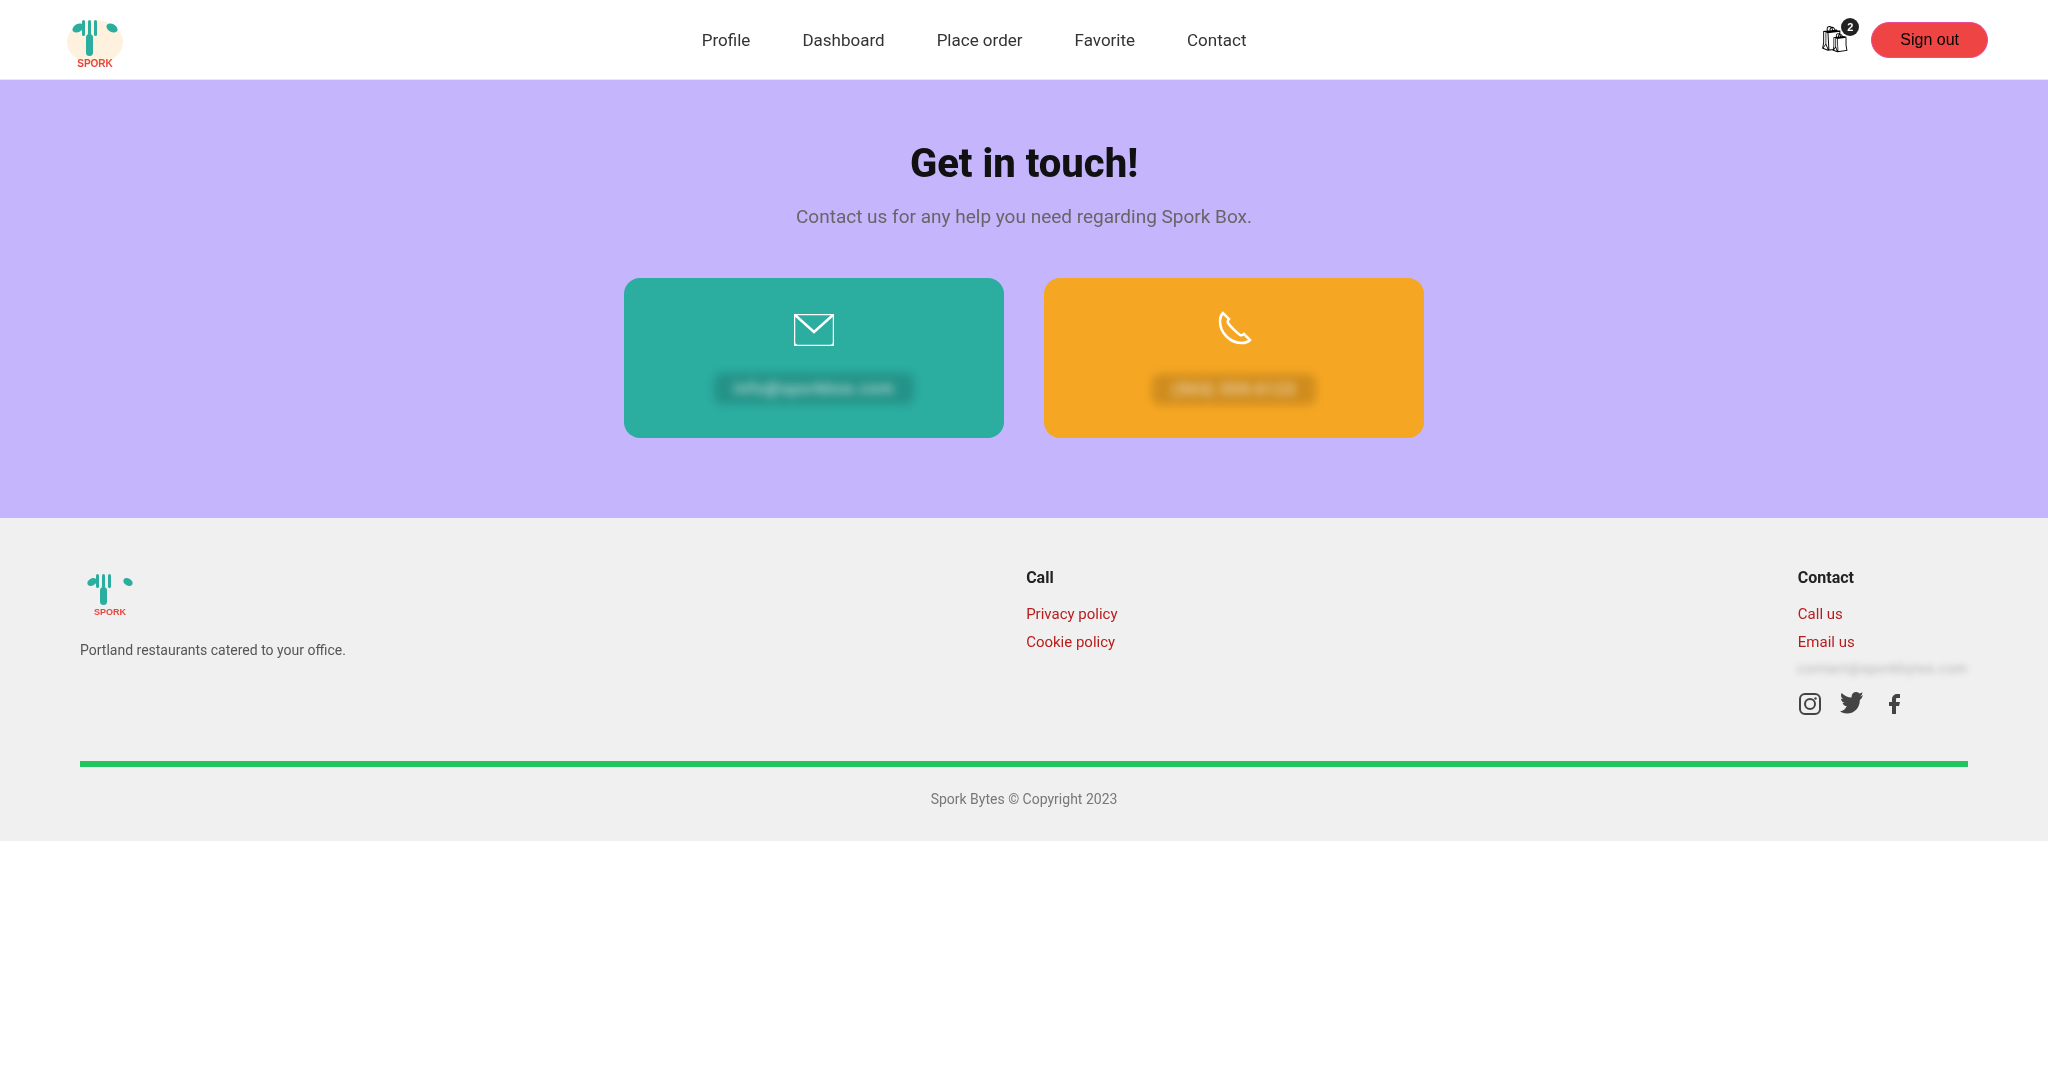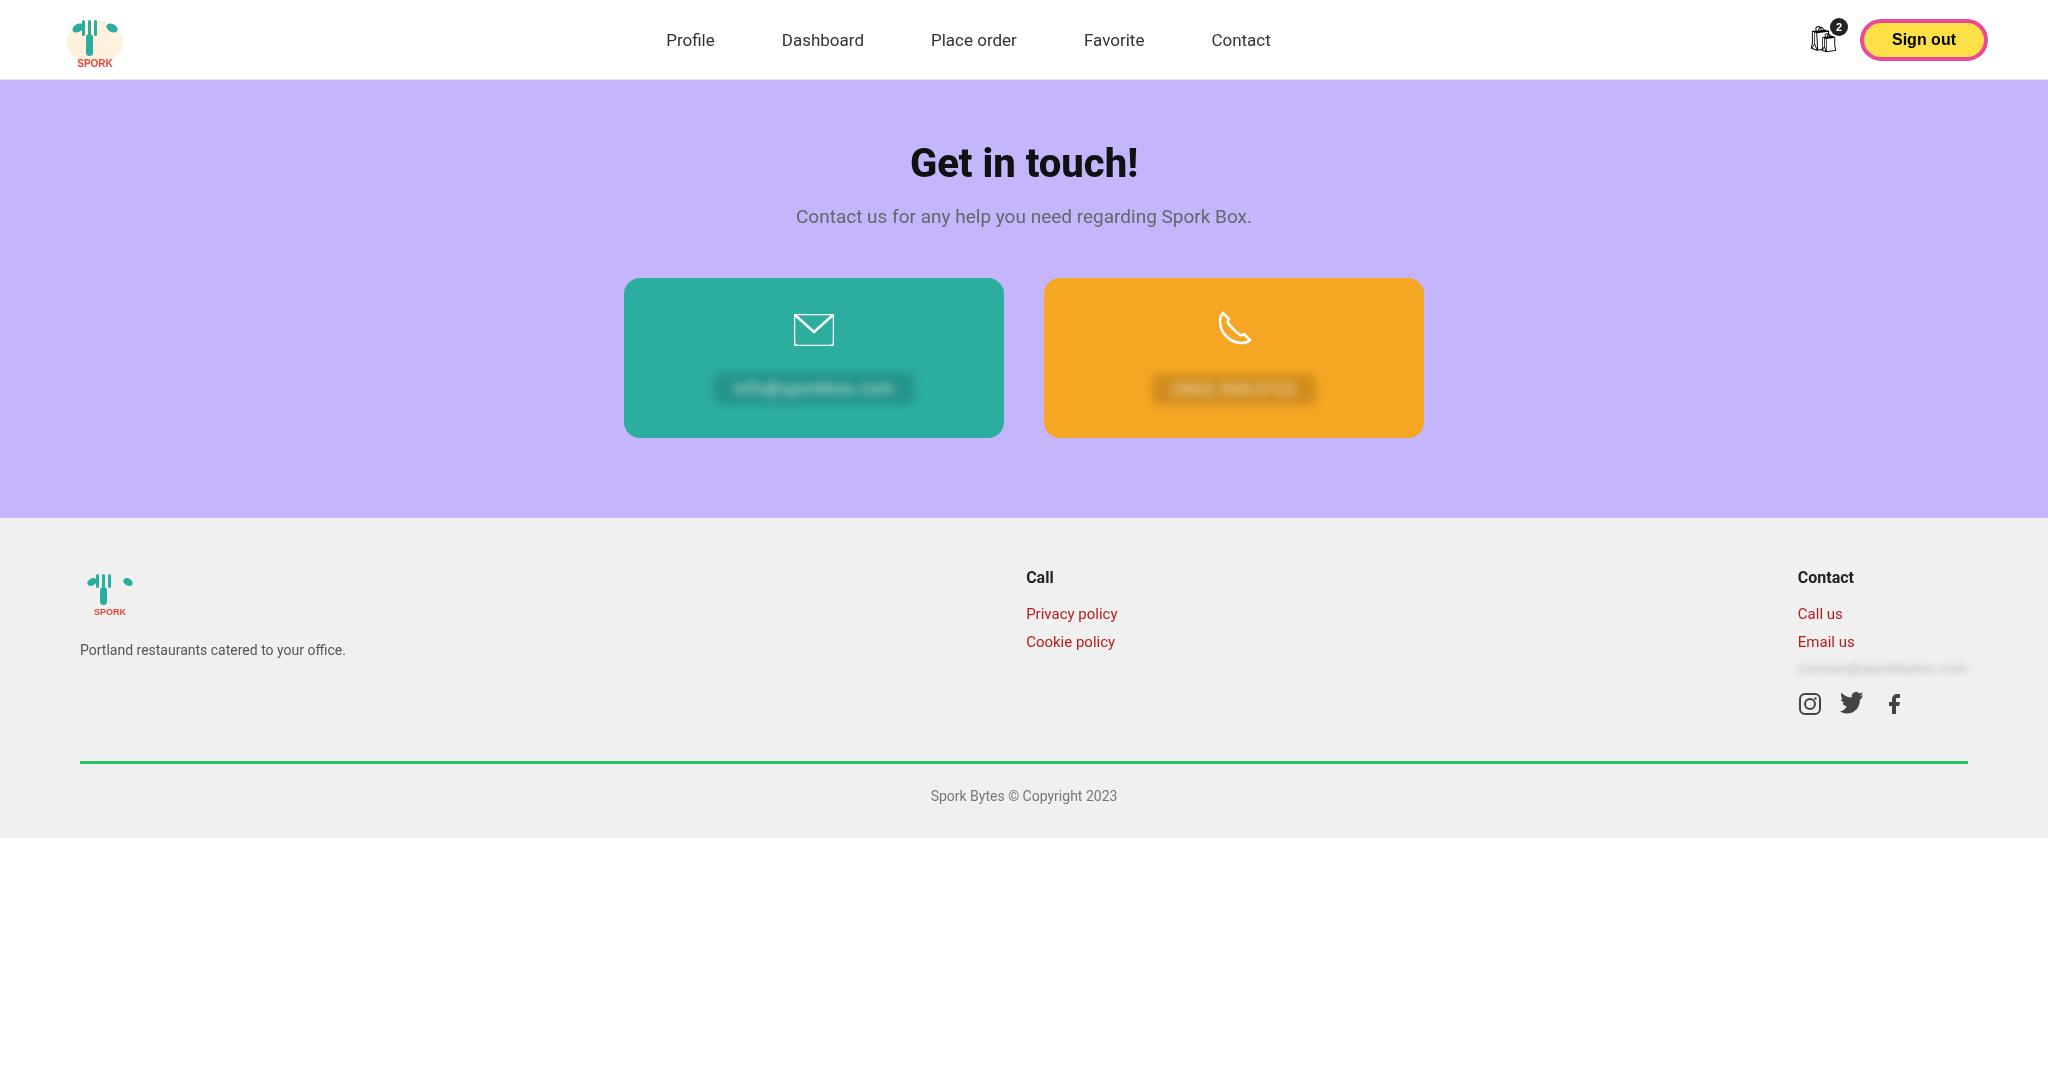--- a/index.html
+++ b/index.html
@@ -18,21 +18,21 @@
     .logo-area {
       display: flex;
       align-items: center;
     }
     .logo-svg {
       width: 70px;
       height: 60px;
     }
     nav {
       display: flex;
-      gap: 67px;
+      gap: 52px;
     }
     nav a {
       text-decoration: none;
       color: #333;
       font-size: 17px;
       cursor: pointer;
     }
     .header-right {
       display: flex;
       align-items: center;
@@ -54,27 +54,27 @@
       border-radius: 50%;
       font-size: 11px;
       width: 18px;
       height: 18px;
       display: flex;
       align-items: center;
       justify-content: center;
       font-weight: bold;
     }
     .signout-btn {
-      border: 4px solid #ec4899;
+      border: 1px solid #ec4899;
       border-radius: 30px;
       padding: 8px 28px;
-      background: #fde047;
+      background: #ef4444;
       font-size: 16px;
       cursor: pointer;
-      font-weight: 700;
+      font-weight: 400;
     }
 
     
     main {
       background: #c4b5fd;
       padding: 60px 20px 80px;
       text-align: center;
     }
     .page-title {
       font-size: 40px;
@@ -174,21 +174,21 @@
       margin-top: 16px;
       align-items: center;
     }
     .social-icon {
       font-size: 22px;
       color: #444;
       cursor: pointer;
     }
     .footer-bottom {
       text-align: center;
-      border-top: 3px solid #22c55e;
+      border-top: 6px solid #22c55e;
       padding-top: 24px;
     }
     .footer-bottom p {
       font-size: 14px;
       color: #777;
       margin-bottom: 4px;
     }
 
     
   </style>

